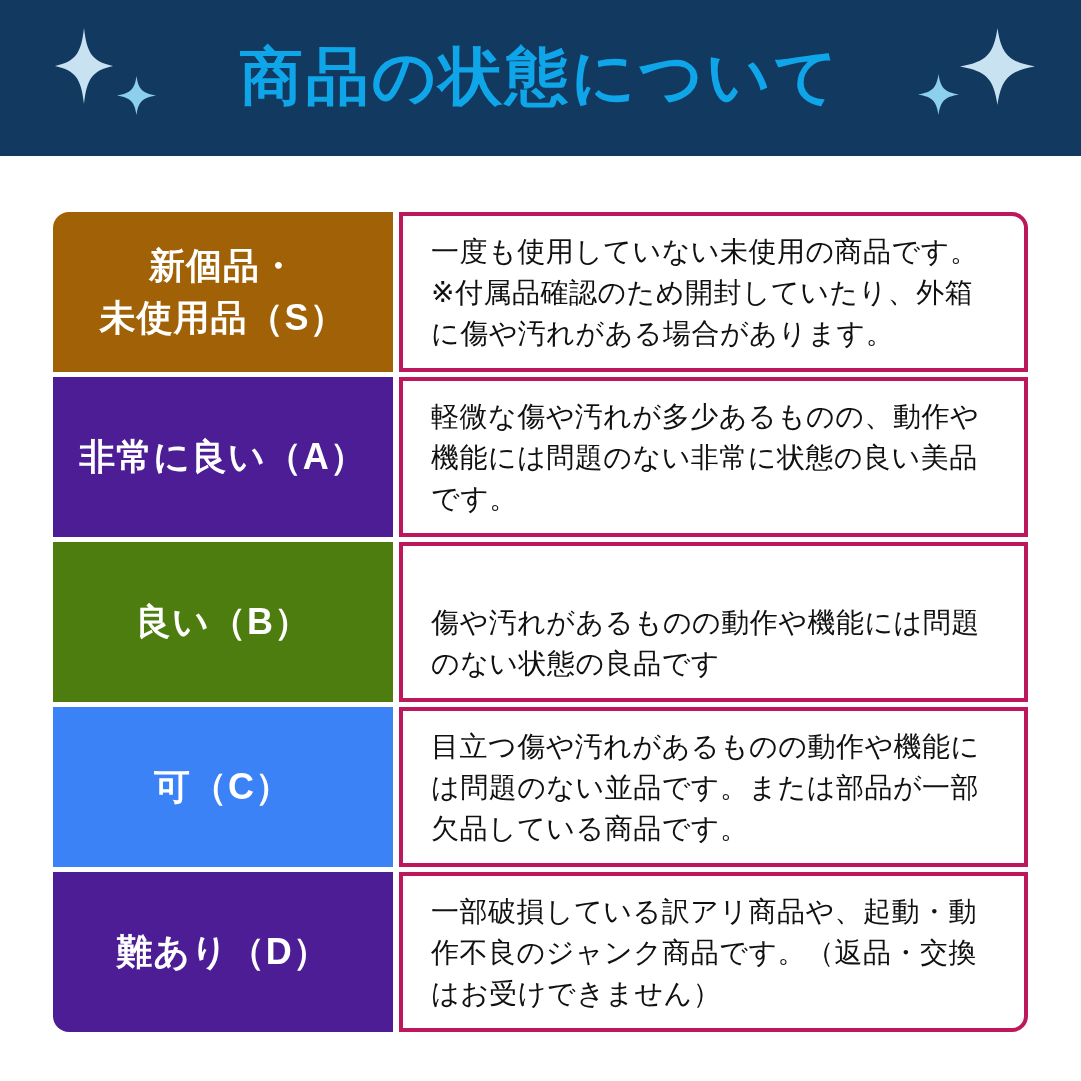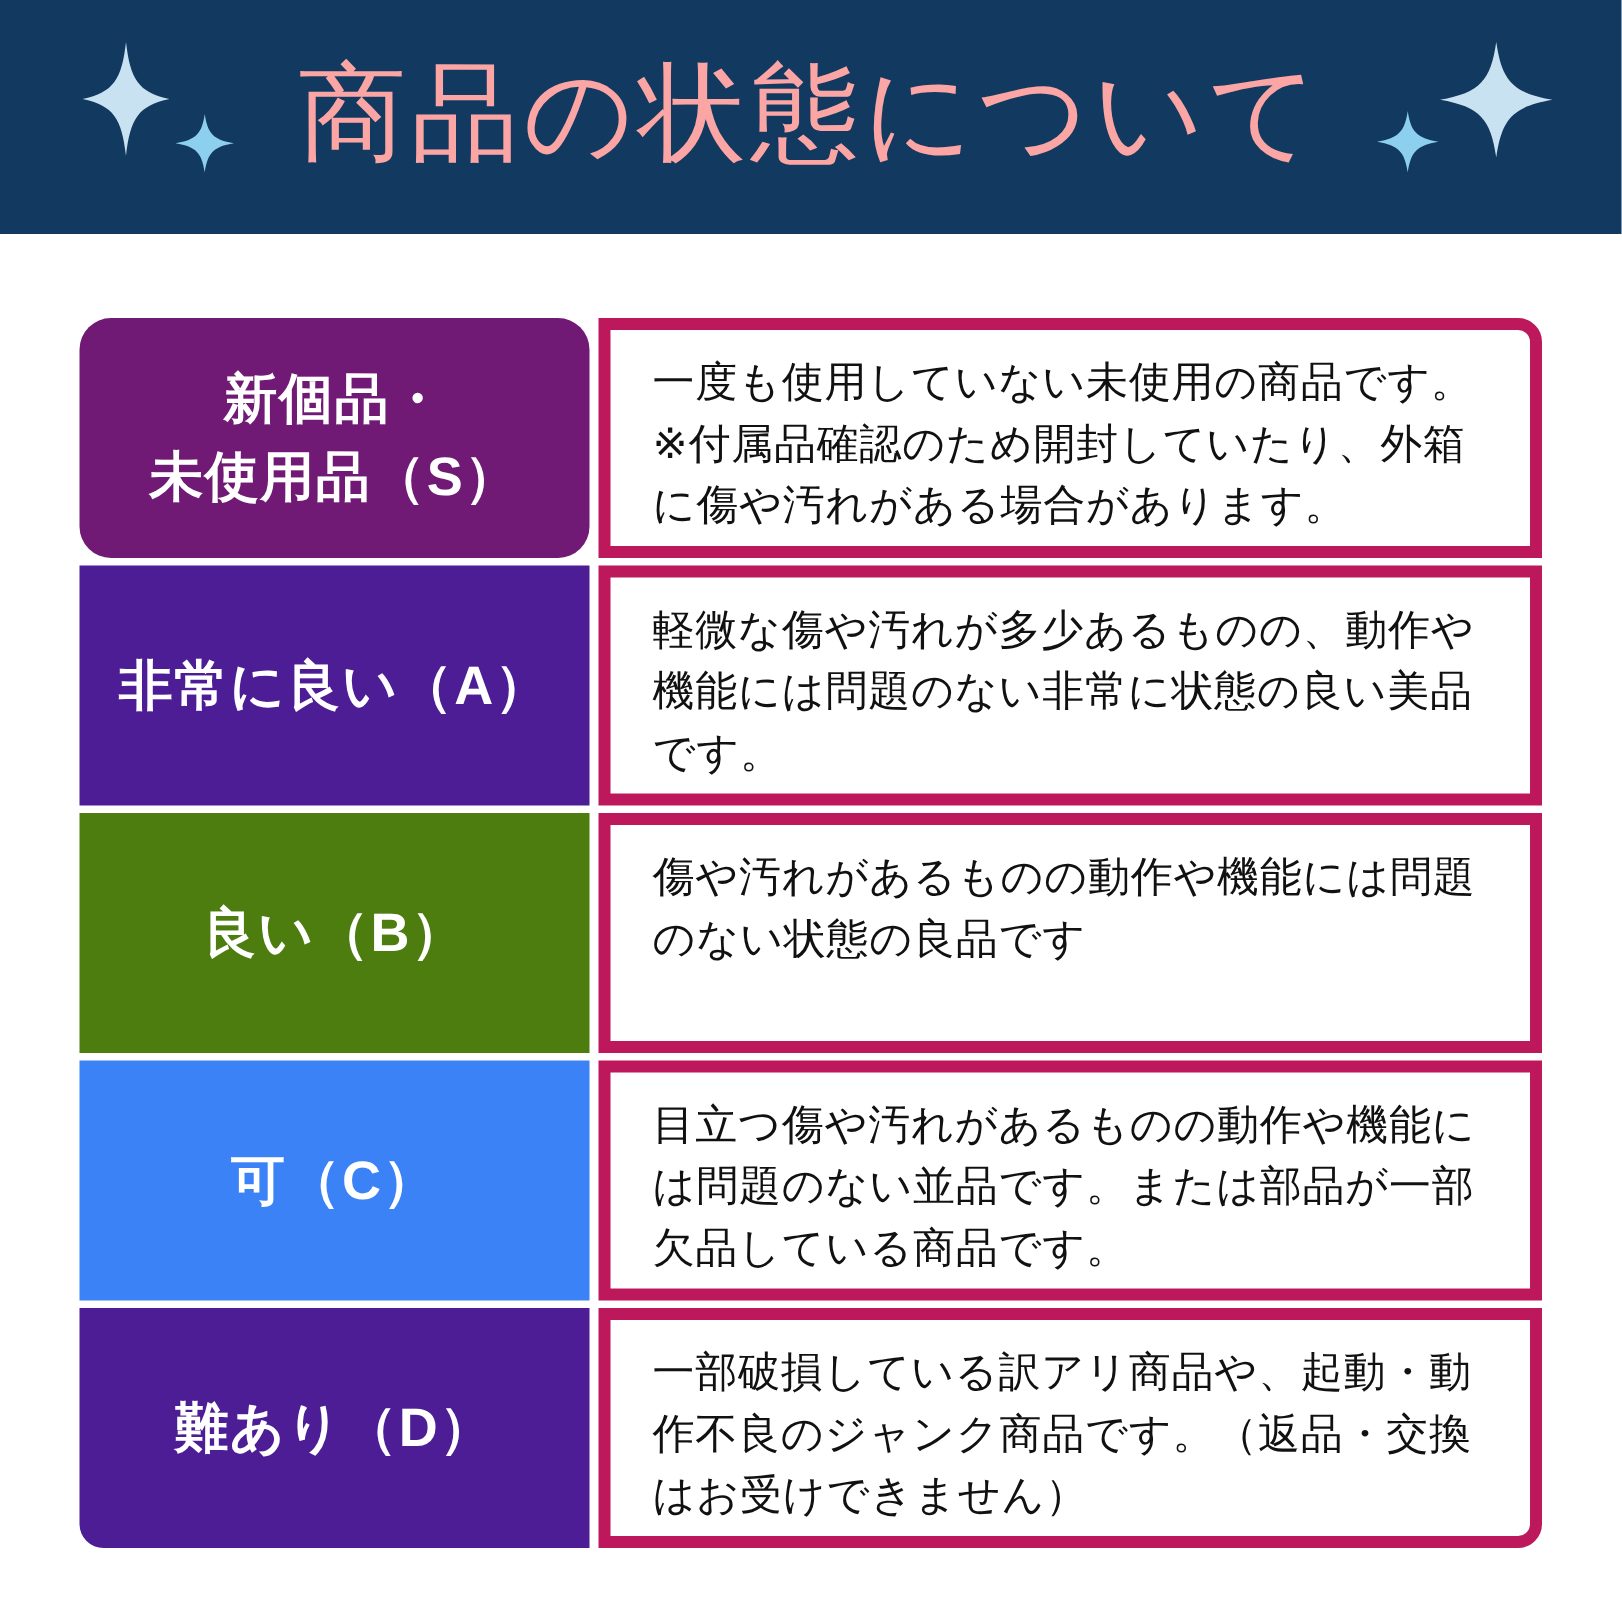--- a/index.html
+++ b/index.html
@@ -20,23 +20,23 @@
     position: absolute;
     top: 0; left: 0;
     width: 1081px;
     height: 156px;
     background: #12395F;
     display: flex;
     align-items: center;
     justify-content: center;
   }
   .header-title {
-    color: #fca5a5;
-    font-size: 72px;
-    font-weight: 400;
+    color: #0ea5e9;
+    font-size: 63px;
+    font-weight: 700;
     letter-spacing: 3px;
     white-space: nowrap;
     line-height: 1;
     padding-bottom: 4px;
   }
   .sparkle {
     position: absolute;
     display: block;
   }
   .sparkle svg { width: 100%; height: 100%; display: block; }
@@ -70,24 +70,24 @@
     color: #ffffff;
     font-size: 36px;
     font-weight: 800;
     line-height: 1.45;
     letter-spacing: 1px;
     text-align: center;
   }
   .desc-cell {
     flex: 1;
     background: #ffffff;
-    border: 8px solid #be185d;
+    border: 4px solid #be185d;
     box-sizing: border-box;
     display: flex;
-    align-items: flex-start;
+    align-items: flex-end;
     padding: 14px 26px 14px 28px;
     color: #111111;
     font-size: 28px;
     line-height: 1.47;
     letter-spacing: 0.5px;
   }
   .row-first .label-cell { border-top-left-radius: 16px; }
   .row-first .desc-cell  { border-top-right-radius: 16px; }
   .row-last  .label-cell { border-bottom-left-radius: 16px; }
   .row-last  .desc-cell  { border-bottom-right-radius: 16px; }
@@ -115,21 +115,21 @@
   <span class="sparkle sparkle-right-big">
     <svg viewBox="0 0 100 100" preserveAspectRatio="none">
         <path fill="#C9E2F2" d="M50 0 C55 33 64 44 100 50 C64 56 55 67 50 100 C45 67 36 56 0 50 C36 44 45 33 50 0 Z"></path>
       </svg>
   </span>
 </div>
 
 <div class="table">
 
   <div class="row row-first">
-    <div class="label-cell" style="background: #701a75; border-radius: 21px;">
+    <div class="label-cell" style="background: #a16207;">
       <div>新個品・</div>
       <div>未使用品（S）</div>
     </div>
     <div class="desc-cell">
       <span>一度も使用していない未使用の商品です。※付属品確認のため開封していたり、外箱に傷や汚れがある場合があります。</span>
     </div>
   </div>
 
   <div class="row">
     <div class="label-cell" style="background: #4c1d95;">

